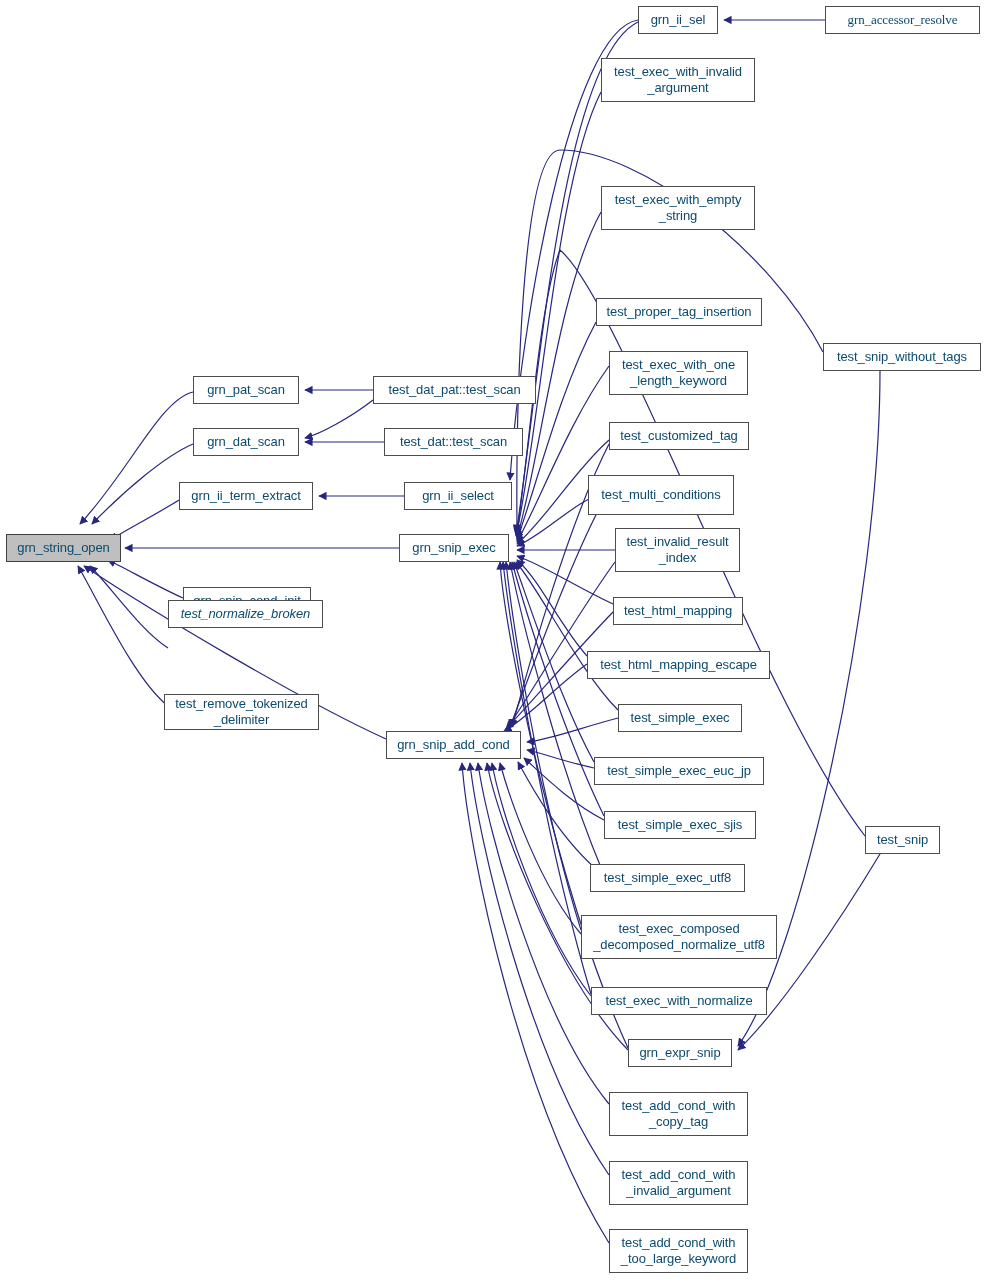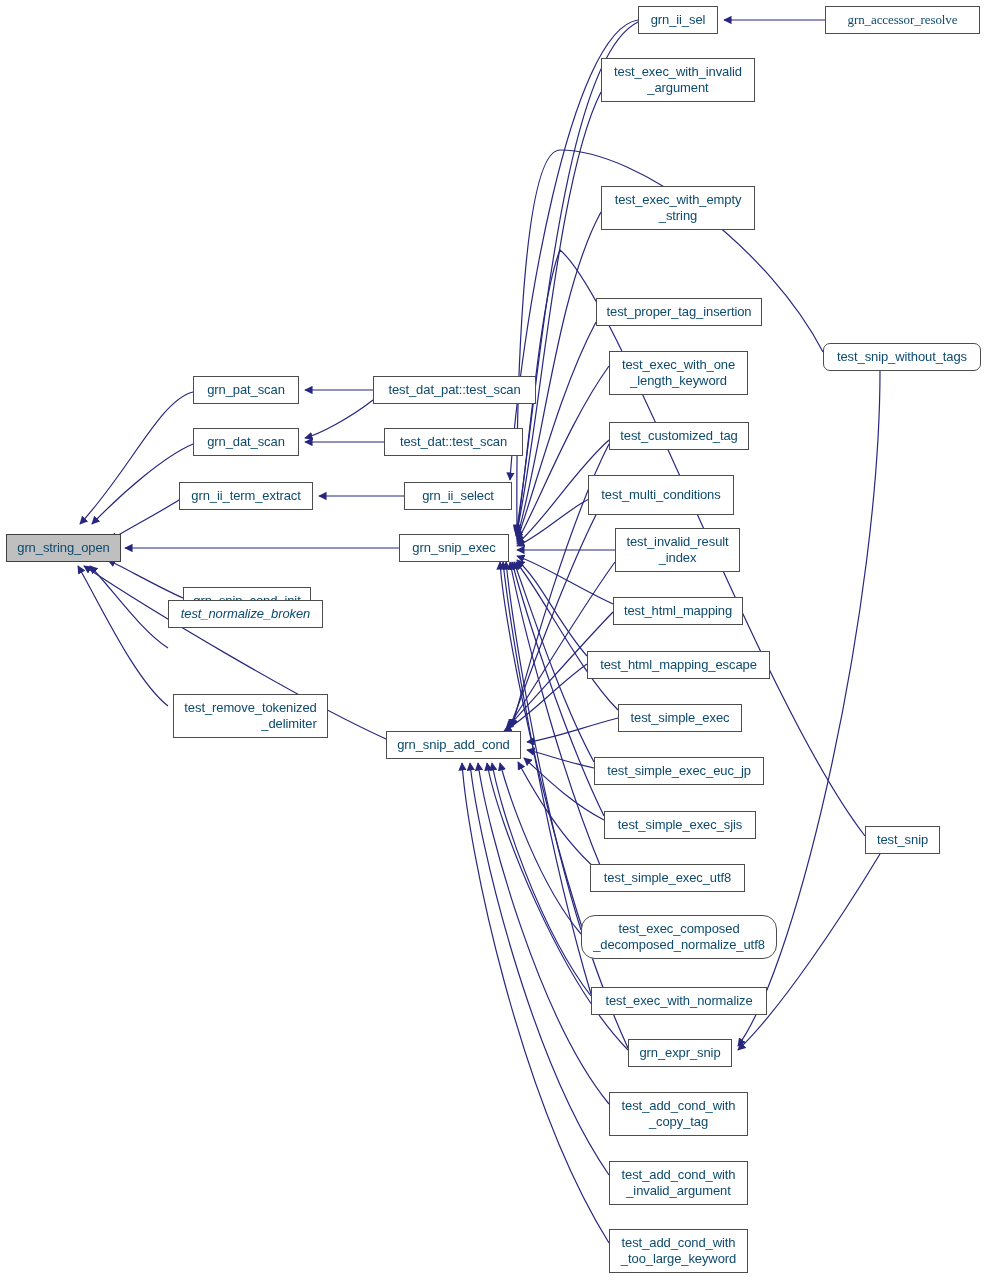--- a/index.html
+++ b/index.html
@@ -105,21 +105,21 @@
         <path d="M 865,836 C 760,700 620,300 560,250 C 540,300 530,440 517,534" fill="none" stroke="#27277f" stroke-width="1.2" marker-end="url(#arrow)"></path>
       </g>
   </svg>
   <div id="node-layer">
       <div class="node focus" style="left: 6px; top: 534px; width: 115px; height: 28px;">grn_string_open</div>
       <div class="node" style="left: 193px; top: 376px; width: 106px; height: 28px;">grn_pat_scan</div>
       <div class="node" style="left: 193px; top: 428px; width: 106px; height: 28px;">grn_dat_scan</div>
       <div class="node" style="left: 179px; top: 482px; width: 134px; height: 28px;">grn_ii_term_extract</div>
       <div class="node" style="left: 183px; top: 587px; width: 128px; height: 28px;">grn_snip_cond_init</div>
       <div class="node" style="left: 168px; top: 600px; width: 155px; height: 28px; font-style: italic;">test_normalize_broken</div>
-      <div class="node" style="left: 173px; top: 694px; width: 155px; height: 44px; text-align: right;">test_remove_tokenized
+      <div class="node" style="left: 164px; top: 694px; width: 155px; height: 36px;">test_remove_tokenized
 _delimiter</div>
       <div class="node" style="left: 373px; top: 376px; width: 163px; height: 28px;">test_dat_pat::test_scan</div>
       <div class="node" style="left: 384px; top: 428px; width: 139px; height: 28px;">test_dat::test_scan</div>
       <div class="node" style="left: 404px; top: 482px; width: 108px; height: 28px;">grn_ii_select</div>
       <div class="node" style="left: 399px; top: 534px; width: 110px; height: 28px;">grn_snip_exec</div>
       <div class="node" style="left: 386px; top: 731px; width: 135px; height: 28px;">grn_snip_add_cond</div>
       <div class="node" style="left: 638px; top: 6px; width: 80px; height: 28px;">grn_ii_sel</div>
       <div class="node" style="left: 601px; top: 58px; width: 154px; height: 44px;">test_exec_with_invalid
 _argument</div>
       <div class="node" style="left: 601px; top: 178px; width: 154px; height: 44px; margin-top: 8px;">test_exec_with_empty
@@ -130,27 +130,27 @@
       <div class="node" style="left: 609px; top: 422px; width: 140px; height: 28px;">test_customized_tag</div>
       <div class="node" style="left: 588px; top: 475px; width: 146px; height: 40px;">test_multi_conditions</div>
       <div class="node" style="left: 615px; top: 528px; width: 125px; height: 44px;">test_invalid_result
 _index</div>
       <div class="node" style="left: 613px; top: 597px; width: 130px; height: 28px;">test_html_mapping</div>
       <div class="node" style="left: 587px; top: 651px; width: 183px; height: 28px;">test_html_mapping_escape</div>
       <div class="node" style="left: 618px; top: 704px; width: 124px; height: 28px;">test_simple_exec</div>
       <div class="node" style="left: 594px; top: 757px; width: 170px; height: 28px;">test_simple_exec_euc_jp</div>
       <div class="node" style="left: 604px; top: 811px; width: 152px; height: 28px;">test_simple_exec_sjis</div>
       <div class="node" style="left: 578px; top: 864px; width: 155px; height: 28px; margin-left: 12px;">test_simple_exec_utf8</div>
-      <div class="node" style="left: 581px; top: 915px; width: 196px; height: 44px; border-radius: 14px;">test_exec_composed
+      <div class="node" style="left: 581px; top: 915px; width: 196px; height: 44px;">test_exec_composed
 _decomposed_normalize_utf8</div>
       <div class="node" style="left: 591px; top: 987px; width: 176px; height: 28px;">test_exec_with_normalize</div>
       <div class="node" style="left: 628px; top: 1039px; width: 104px; height: 28px;">grn_expr_snip</div>
       <div class="node" style="left: 609px; top: 1092px; width: 139px; height: 44px;">test_add_cond_with
 _copy_tag</div>
       <div class="node" style="left: 609px; top: 1161px; width: 139px; height: 44px;">test_add_cond_with
 _invalid_argument</div>
       <div class="node" style="left: 609px; top: 1229px; width: 139px; height: 44px;">test_add_cond_with
 _too_large_keyword</div>
       <div class="node" style="left: 825px; top: 6px; width: 155px; height: 28px; font-family: Liberation Serif, serif;">grn_accessor_resolve</div>
-      <div class="node" style="left: 823px; top: 343px; width: 158px; height: 28px; border-radius: 7px;">test_snip_without_tags</div>
+      <div class="node" style="left: 823px; top: 343px; width: 158px; height: 28px;">test_snip_without_tags</div>
       <div class="node" style="left: 865px; top: 826px; width: 75px; height: 28px;">test_snip</div>
     </div>
 </div>
 
 </body></html>

